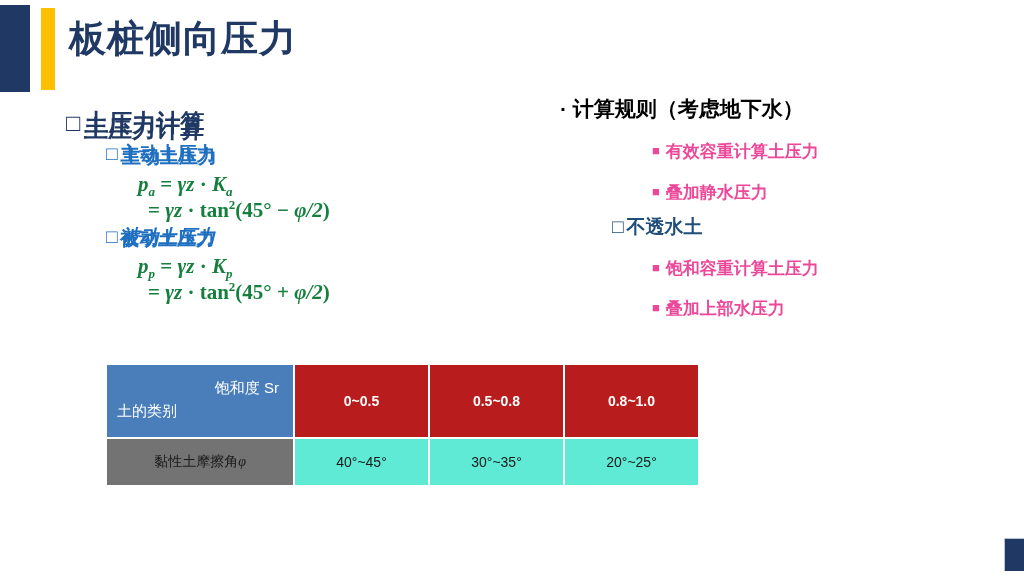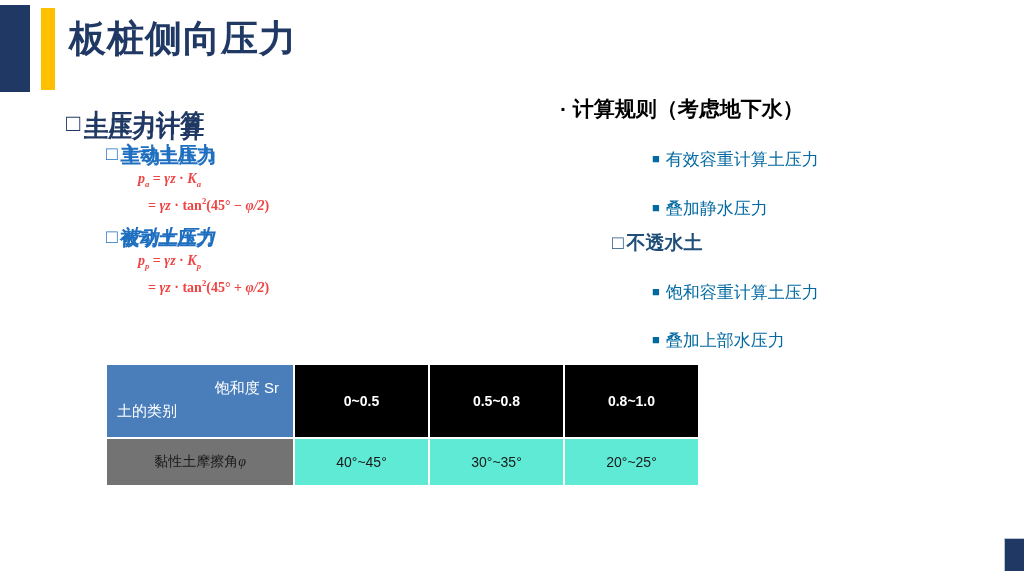--- a/index.html
+++ b/index.html
@@ -99,22 +99,22 @@
   .lvl2-head .bullet {
     font-weight: normal;
     margin-right: 3px;
   }
 
   .formula {
     position: absolute;
     font-family: "Liberation Serif", "DejaVu Serif", serif;
     font-style: italic;
     font-weight: bold;
-    color: #ef4444;
-    font-size: 14px;
+    color: #15803d;
+    font-size: 21px;
     white-space: nowrap;
     line-height: 1.35;
   }
   .formula .up { font-style: normal; }
   sup.exp {
     font-size: 0.62em;
     vertical-align: super;
     font-style: normal;
   }
   sub.sb {
@@ -140,25 +140,25 @@
     margin-top: 13px;
     margin-left: 52px;
     font-size: 19px;
     font-weight: bold;
     color: #1f4e79;
     line-height: 1.2;
     white-space: nowrap;
   }
   .r-lvl1 .bullet { font-weight: normal; margin-right: 3px; }
   .r-lvl2 {
-    margin-top: 28px;
+    margin-top: 20px;
     margin-left: 92px;
     font-size: 17px;
-    font-weight: normal;
-    color: #0369a1;
+    font-weight: bold;
+    color: #ec4899;
     line-height: 1.2;
     white-space: nowrap;
   }
   .r-lvl2 .bullet {
     font-size: 13px;
     margin-right: 6px;
     position: relative;
     top: -2px;
   }
 
@@ -197,21 +197,21 @@
     top: 14px;
     white-space: nowrap;
   }
   .corner-bot {
     position: absolute;
     left: 10px;
     bottom: 16px;
     white-space: nowrap;
   }
   .th-range {
-    background: #000000;
+    background: #b91c1c;
     color: #ffffff;
     font-size: 14px;
     font-weight: bold;
     height: 72px;
     text-align: center;
     vertical-align: middle;
     width: 133px;
   }
   .td-cell {
     background: #5eead4;

